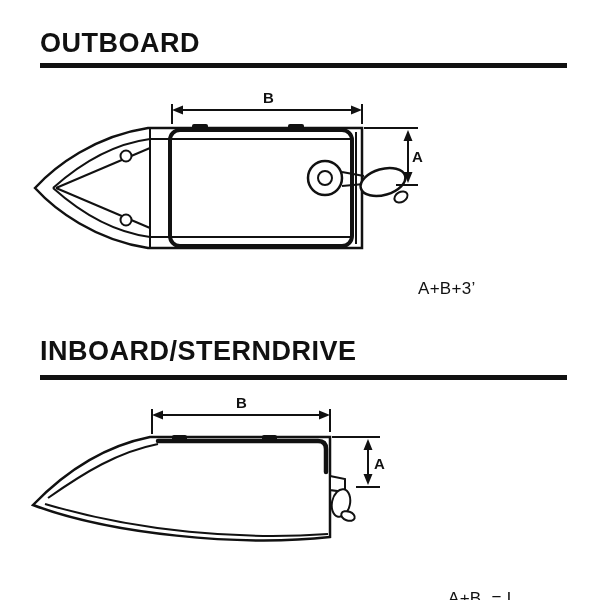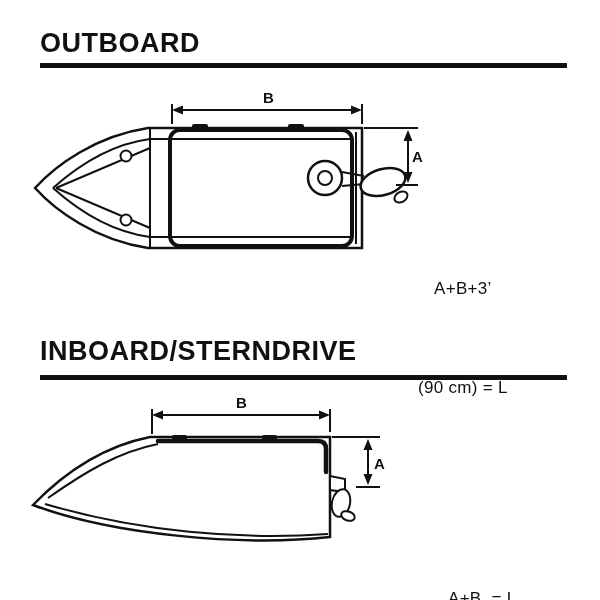--- a/index.html
+++ b/index.html
@@ -76,21 +76,20 @@
       <line class="ink" stroke-width="2" x1="396" y1="107" x2="418" y2="107"></line>
       <line class="ink" stroke-width="2" x1="408" y1="55" x2="408" y2="102"></line>
       <polygon class="solid" points="408,52 403.5,63 412.5,63"></polygon>
       <polygon class="solid" points="408,105 403.5,94 412.5,94"></polygon>
       <text x="412" y="84">A</text>
     </g>
   </svg>
 
   <div class="formula" style="left:418px;top:206px;">
     <div>A+B+3’</div>
-    <div>(90 cm) = L</div>
   </div>
 
   <h1 class="sec-title" style="top:336px;">INBOARD/STERNDRIVE</h1>
   <div class="title-rule" style="top:375px;"></div>
 
   <svg class="diagram" style="top:392px;" width="600" height="175" viewBox="0 0 600 175">
 
     <g>
       <path class="ink-fill" stroke-width="2.5" d="M 33 113 C 60 85, 100 55, 150 45 L 330 45 L 330 145 C 240 155, 110 142, 33 113 Z"></path>
       <path class="ink" stroke-width="2" d="M 45 112 C 140 140, 240 148, 328 142"></path>

